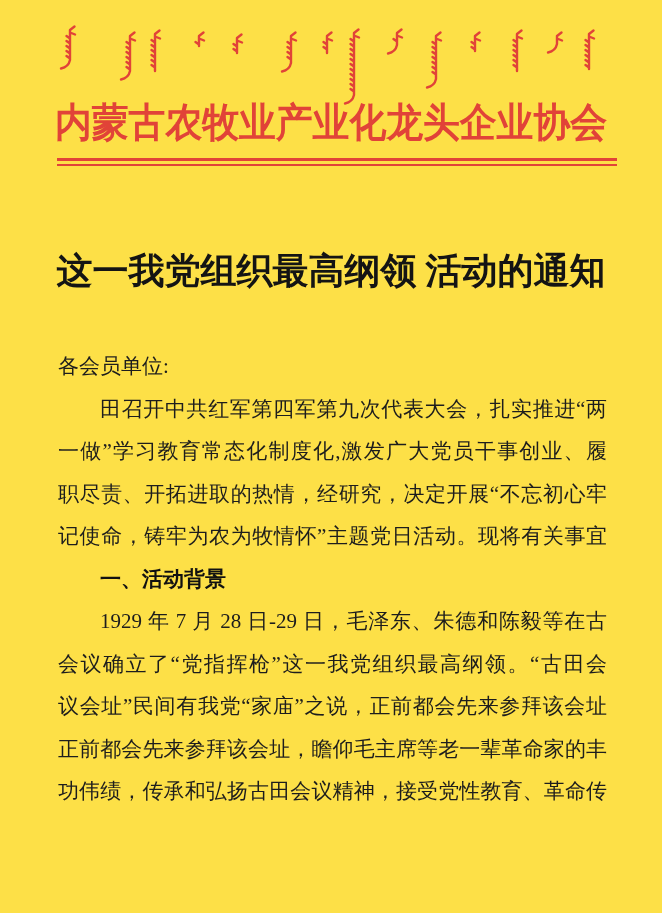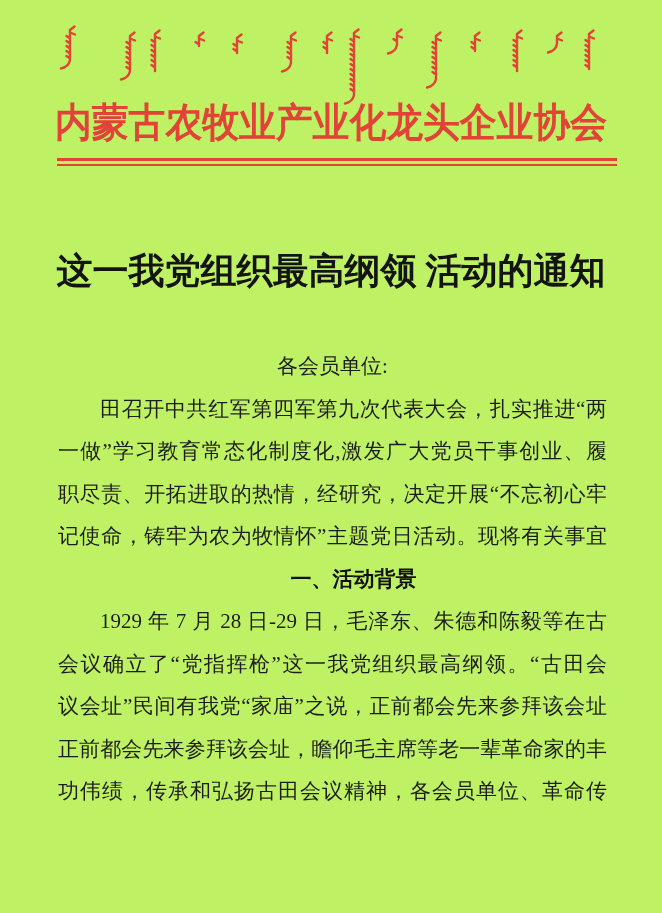--- a/index.html
+++ b/index.html
@@ -1,20 +1,20 @@
 <!DOCTYPE html>
 <html><head>
 <meta charset="utf-8">
 <style>
   html,body{margin:0;padding:0;background:#888;}
   .page{
     position:relative;
     width:662px;height:913px;
     margin:0 auto;
-    background:#bef264;
+    background:#fde047;
     font-family:"Liberation Serif", serif;
     overflow:hidden;
   }
   
   .banner-svg{position:absolute;top:0;left:0;width:662px;height:110px;}
   .org-name{
     position:absolute;top:95px;left:0;width:662px;
     text-align:center;white-space:nowrap;
     font-size:40px;font-weight:bold;letter-spacing:0px;
     transform:scaleX(0.92);transform-origin:50% 50%;
@@ -29,21 +29,21 @@
     text-align:center;white-space:nowrap;
     font-size:36px;font-weight:bold;color:#141414;
   }
   
   .body{
     position:absolute;left:58px;top:345px;width:549px;
     font-size:21px;color:#1d1d1d;
   }
   .line{
     height:42.5px;line-height:42.5px;
-    white-space:nowrap;overflow:hidden;text-align:center;
+    white-space:nowrap;overflow:hidden;
   }
   .line.just{
     white-space:normal;
     text-align:justify;
     text-align-last:justify;
   }
   .line.indent{text-indent:2em;}
   .line.bold{
     font-weight:bold;
     font-family:"Liberation Sans", sans-serif;
@@ -86,16 +86,16 @@
       <div class="line">各会员单位:</div>
       <div class="line just indent">田召开中共红军第四军第九次代表大会，扎实推进“两学</div>
       <div class="line just">一做”学习教育常态化制度化,激发广大党员干事创业、履</div>
       <div class="line just">职尽责、开拓进取的热情，经研究，决定开展“不忘初心牢</div>
       <div class="line just">记使命，铸牢为农为牧情怀”主题党日活动。现将有关事宜</div>
       <div class="line indent bold">一、活动背景</div>
       <div class="line just indent">1929 年 7 月 28 日-29 日，毛泽东、朱德和陈毅等在古</div>
       <div class="line just">会议确立了“党指挥枪”这一我党组织最高纲领。“古田会</div>
       <div class="line just">议会址”民间有我党“家庙”之说，正前都会先来参拜该会址</div>
       <div class="line just">正前都会先来参拜该会址，瞻仰毛主席等老一辈革命家的丰</div>
-      <div class="line just">功伟绩，传承和弘扬古田会议精神，各会员单位、革命传</div>
+      <div class="line just">功伟绩，传承和弘扬古田会议精神，接受党性教育、革命传</div>
     </div>
 
 </div>
 
 </body></html>

